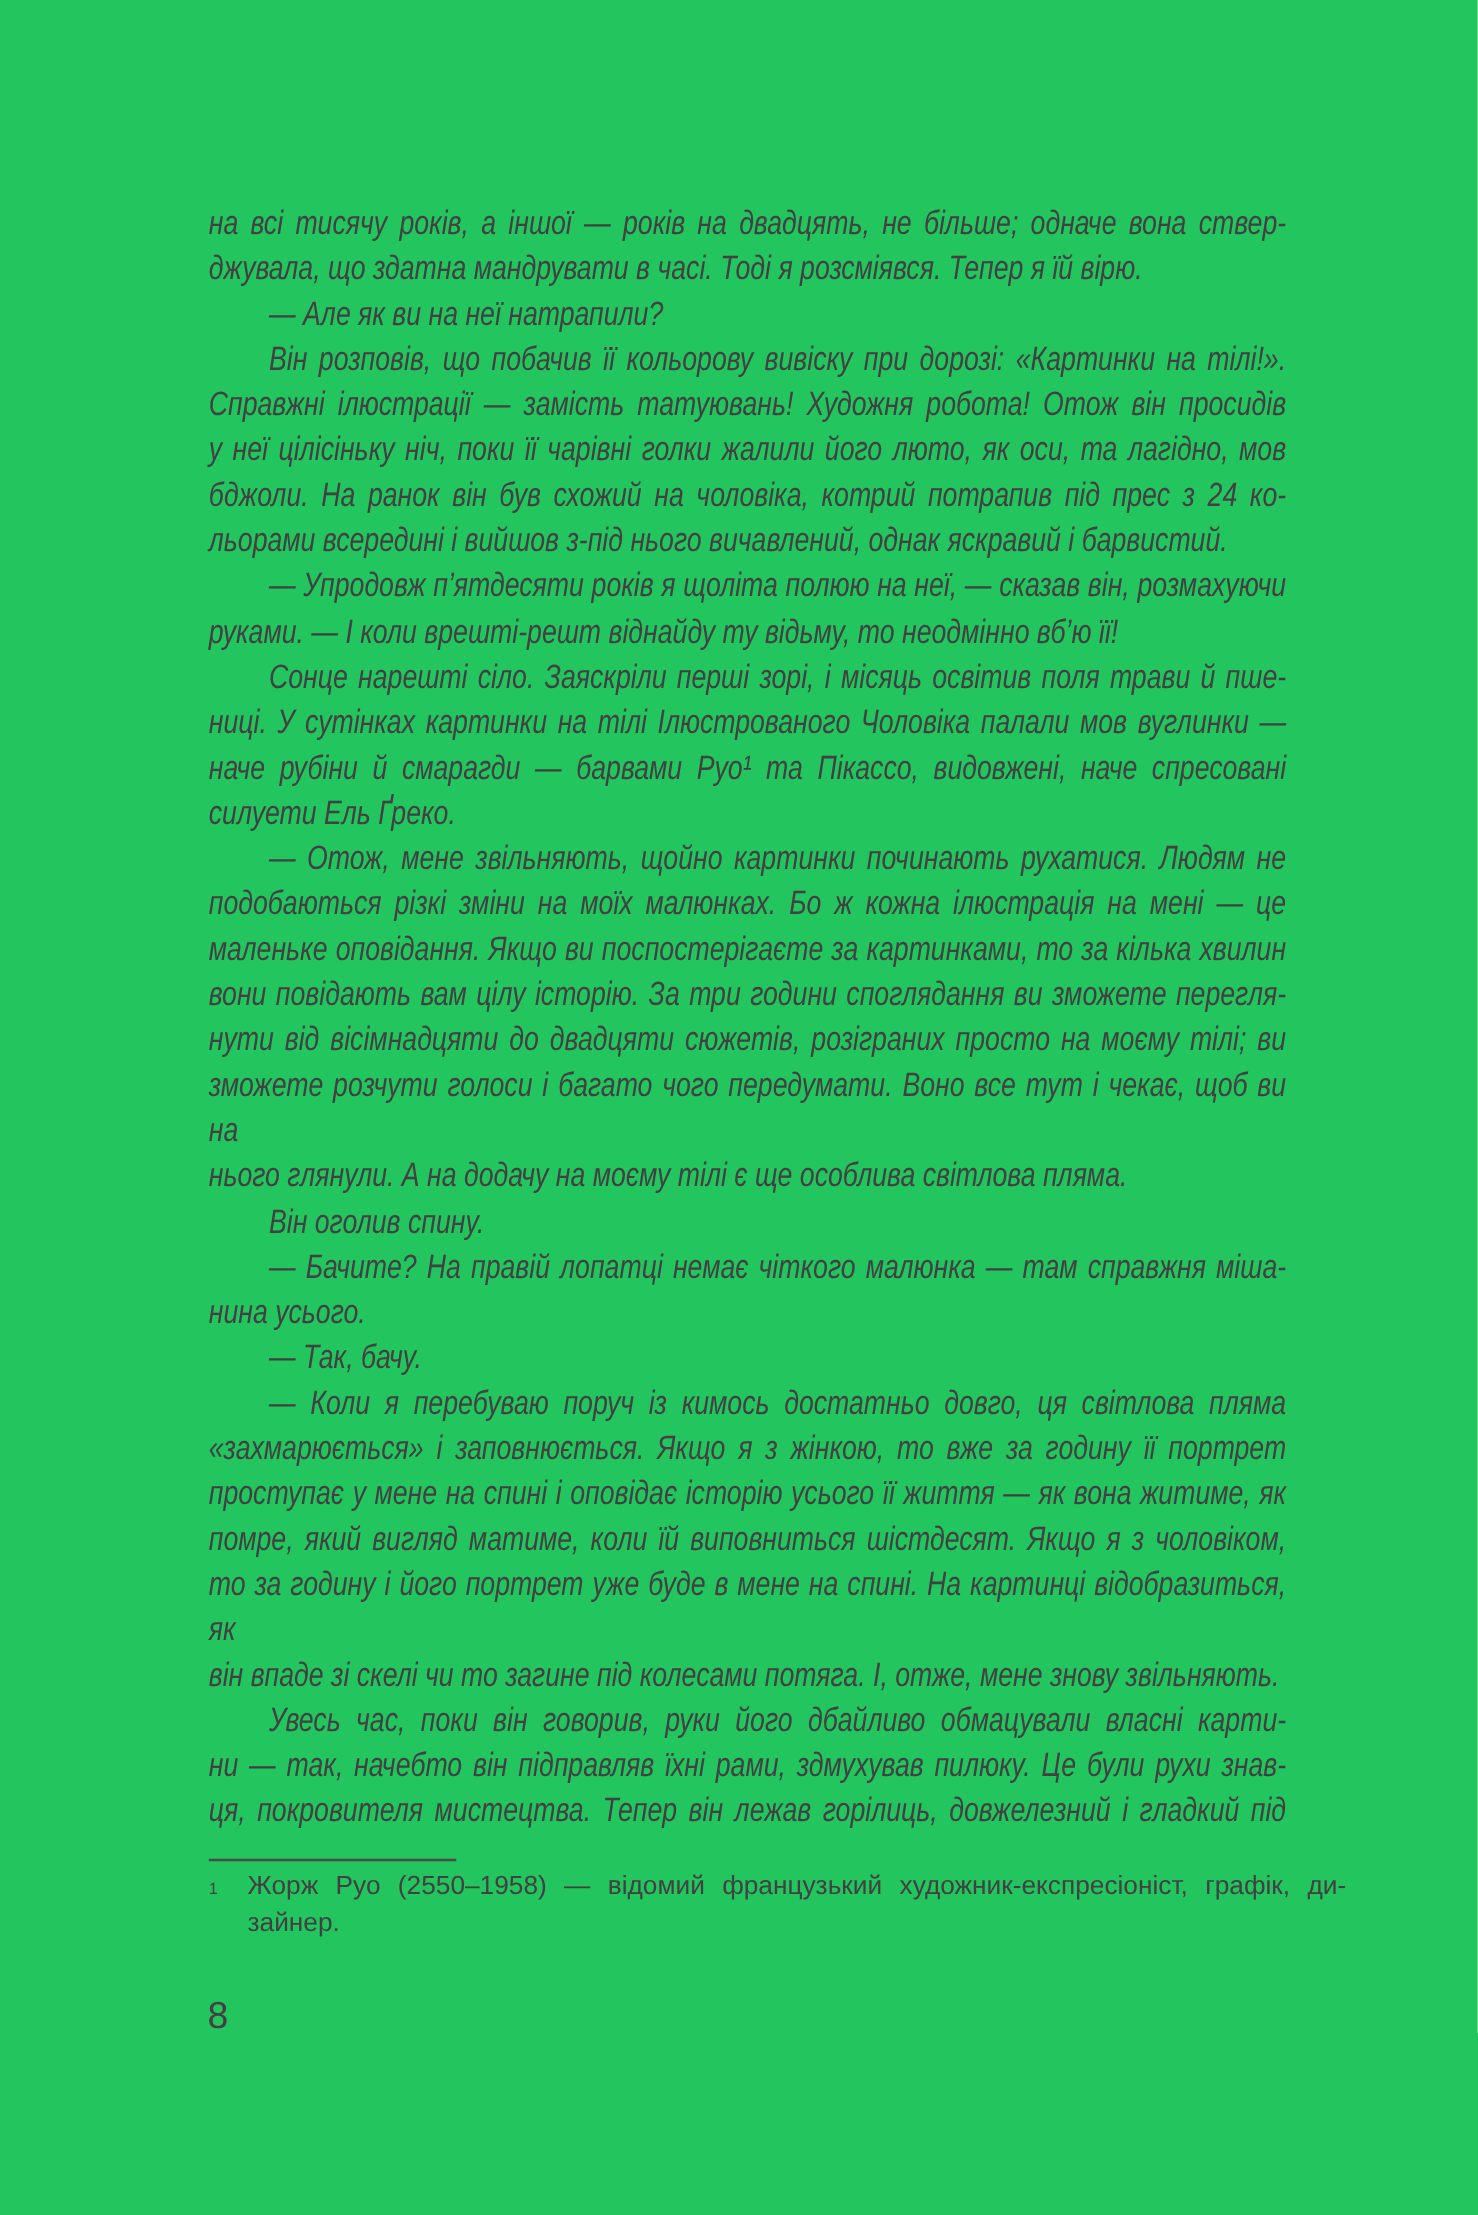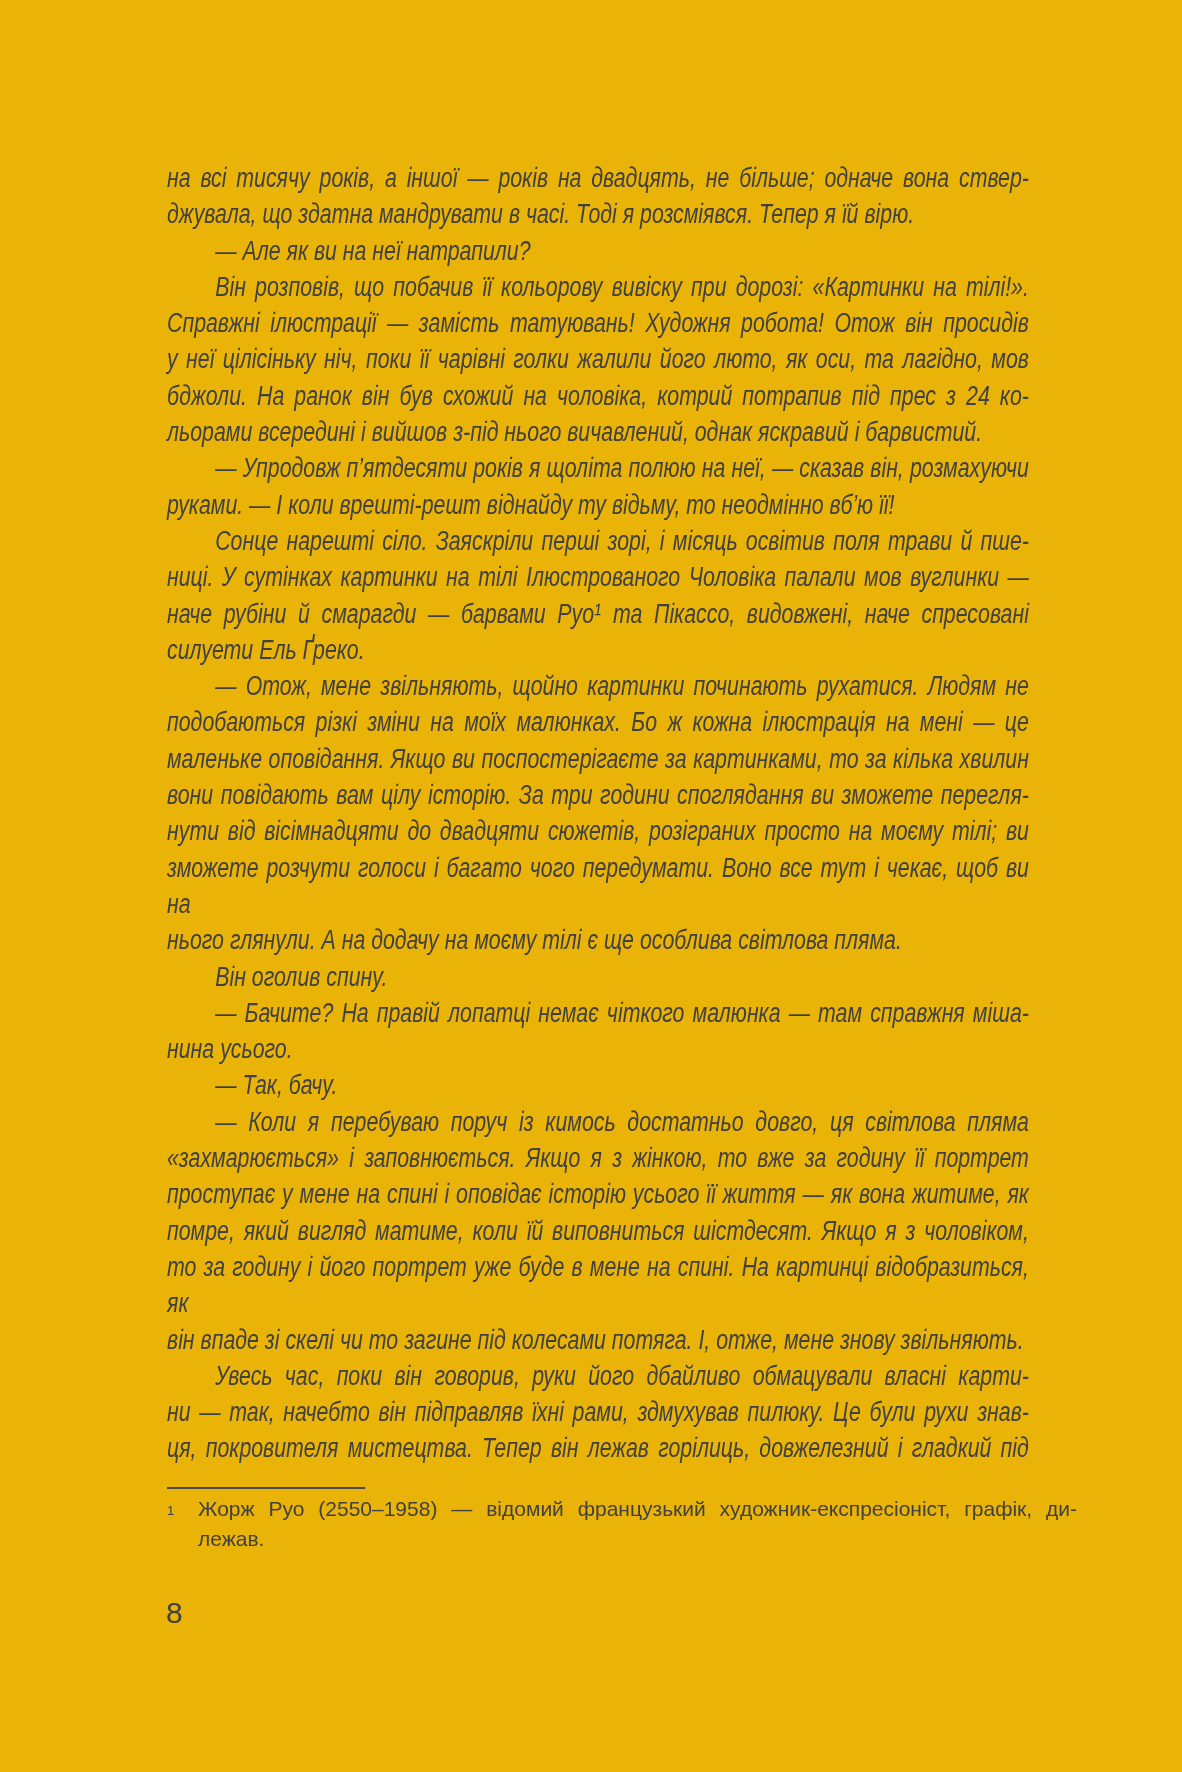--- a/index.html
+++ b/index.html
@@ -1,20 +1,20 @@
 <!DOCTYPE html>
 <html><head>
 <meta charset="utf-8">
 <style>
   html,body { margin:0; padding:0; }
   #page {
     position: relative;
     width: 1182px;
     height: 1772px;
-    background: #eab308;
+    background: #22c55e;
     overflow: hidden;
     font-family: "Liberation Sans", "DejaVu Sans", sans-serif;
     text-decoration: underline;
   }
   
   #body-text {
     position: absolute;
     left: 167px;
     top: 160px;
     width: 1091px;
@@ -126,17 +126,17 @@
         <div class="line fill ind">Увесь час, поки він говорив, руки його дбайливо обмацували власні карти-</div>
         <div class="line fill">ни — так, начебто він підправляв їхні рами, здмухував пилюку. Це були рухи знав-</div>
         <div class="line fill">ця, покровителя мистецтва. Тепер він лежав горілиць, довжелезний і гладкий під</div>
       </div>
     </div>
   <div id="footnote-rule"></div>
   <div id="footnote">
     <span class="fn-marker">1</span>
     <div class="fn-lines">
         <div class="line fill">Жорж Руо (2550–1958) — відомий французький художник-експресіоніст, графік, ди-</div>
-        <div class="line end">лежав.</div>
+        <div class="line end">зайнер.</div>
       </div>
   </div>
   <div id="page-number">8</div>
 </div>
 
 </body></html>

